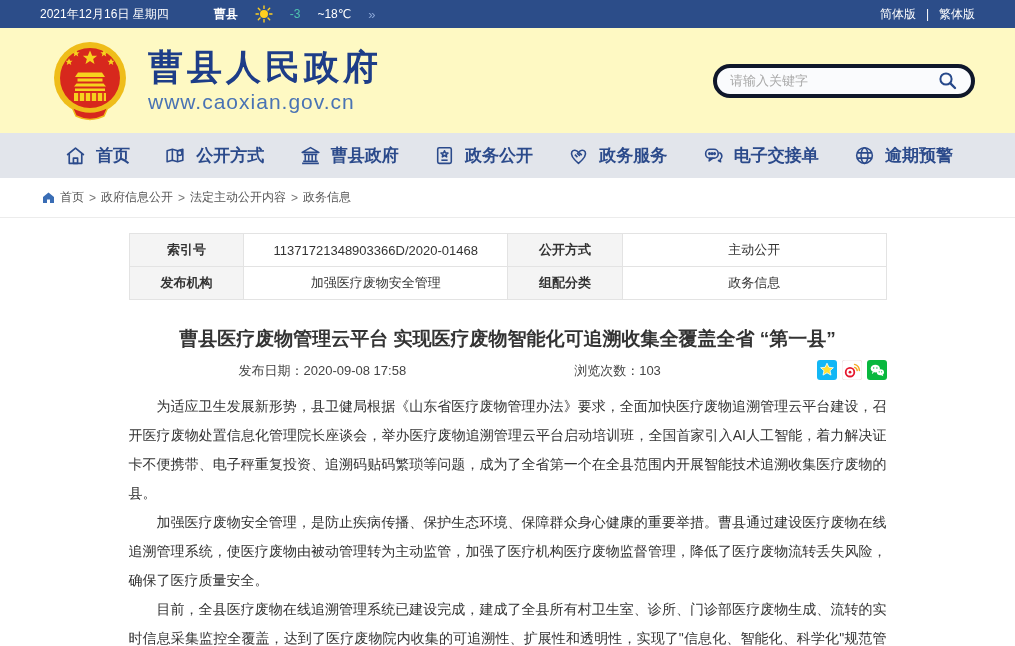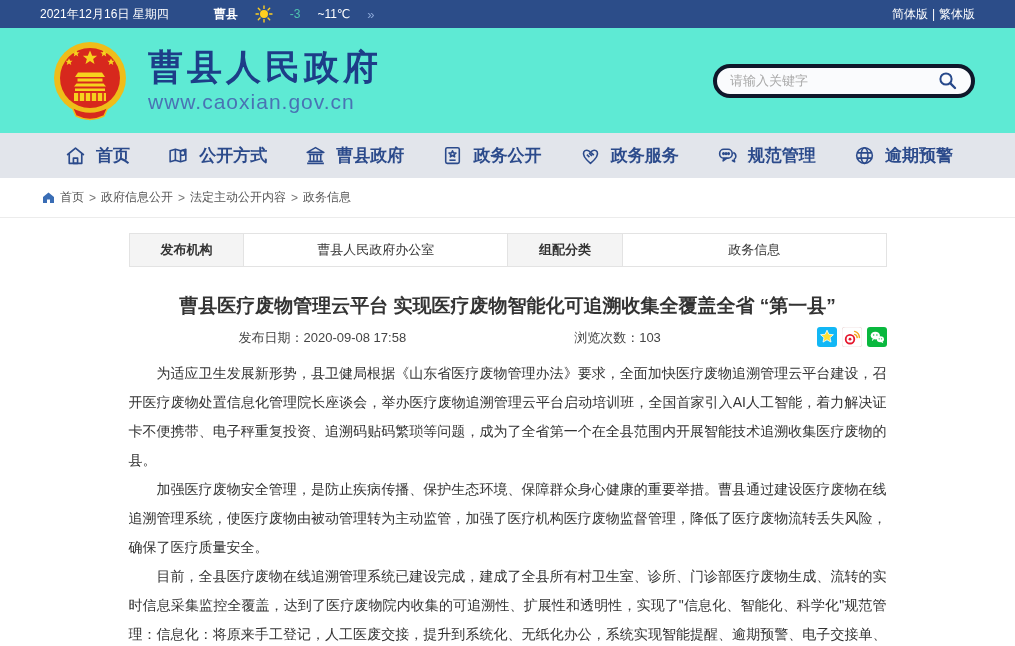--- a/index.html
+++ b/index.html
@@ -10,25 +10,25 @@
   
   .topbar { height:28px; background:#2c4d89; color:#fff; font-size:12px;
     display:flex; align-items:center; justify-content:space-between; padding:0 40px; }
   .topbar-left { display:flex; align-items:center; gap:17px; }
   .topbar-left .date { margin-right:28px; }
   .topbar-left .city { font-weight:bold; }
   .sun-icon { display:inline-flex; width:18px; height:18px; }
   .temp-low { color:#4fc3b0; }
   .temp-high { color:#fff; }
   .more-arrow { color:#8aa6d6; font-size:13px; cursor:pointer; }
-  .topbar-right { display:flex; align-items:center; gap:4px; }
+  .topbar-right { display:flex; align-items:center; gap:10px; }
   .topbar-right a { color:#fff; text-decoration:none; cursor:pointer; }
 
   
-  .header { height:105px; background:#5eead4; display:flex; align-items:center;
+  .header { height:105px; background:#fef9c3; display:flex; align-items:center;
     justify-content:space-between; padding:0 40px 0 46px; }
   .logo-area { display:flex; align-items:center; gap:14px; }
   .emblem { width:88px; height:88px; flex:none; }
   .site-name { font-size:35px; font-weight:bold; color:#1d3d88; letter-spacing:4px; line-height:1.15; }
   .site-url { font-size:21px; color:#4973b4; letter-spacing:1px; margin-top:2px; }
   .search-box { width:262px; height:34px; border:4px solid #0f172a; border-radius:17px;
     background:#fafbfd; display:flex; align-items:center; padding:0 13px; }
   .search-box input { flex:1; border:none; outline:none; background:transparent;
     font-size:13px; color:#333; font-family:inherit; }
   .search-box input::placeholder { color:#a9a9a9; }
@@ -85,21 +85,21 @@
             <line x1="1" y1="9" x2="3.4" y2="9"></line>
               <line x1="14.6" y1="9" x2="17" y2="9"></line>
             <line x1="3.3" y1="3.3" x2="5" y2="5"></line>
               <line x1="13" y1="13" x2="14.7" y2="14.7"></line>
             <line x1="3.3" y1="14.7" x2="5" y2="13"></line>
               <line x1="13" y1="5" x2="14.7" y2="3.3"></line>
           </g>
         </svg>
       </span>
       <span class="temp-low">-3</span>
-      <span class="temp-high">~11℃</span>
+      <span class="temp-high">~18℃</span>
       <span class="more-arrow">»</span>
     </div>
     <div class="topbar-right">
       <a>简体版</a>
       <span class="ver-sep">|</span>
       <a>繁体版</a>
     </div>
   </div>
 
   <div class="header">
@@ -194,21 +194,21 @@
       <span class="nav-icon">
         <svg width="23" height="23" viewBox="0 0 22 22" fill="none" stroke="#2b4a8b" stroke-width="1.5" stroke-linejoin="round">
           <rect x="3.5" y="5" width="12" height="8.5" rx="4"></rect>
           <path d="M7.5 13.5 L6.8 16.2 L10.5 13.5"></path>
           <circle cx="7.2" cy="9.2" r="0.7" fill="#2b4a8b"></circle>
             <circle cx="9.6" cy="9.2" r="0.7" fill="#2b4a8b"></circle>
             <circle cx="12" cy="9.2" r="0.7" fill="#2b4a8b"></circle>
           <path d="M16.5 8.2 C18 8.8 19 10.2 19 11.8 C19 13 18.4 14.1 17.4 14.8 L17.8 17 L15.2 15.6"></path>
         </svg>
       </span>
-      <span>规范管理</span>
+      <span>电子交接单</span>
     </div>
     <div class="nav-item">
       <span class="nav-icon">
         <svg width="23" height="23" viewBox="0 0 22 22" fill="none" stroke="#2b4a8b" stroke-width="1.5">
           <circle cx="11" cy="11" r="7.5"></circle>
           <ellipse cx="11" cy="11" rx="3.3" ry="7.5"></ellipse>
           <path d="M3.8 8.5 H18.2 M3.8 13.5 H18.2"></path>
         </svg>
       </span>
       <span>逾期预警</span>
@@ -227,23 +227,29 @@
     <span class="bc-sep">&gt;</span>
     <a>法定主动公开内容</a>
     <span class="bc-sep">&gt;</span>
     <a>政务信息</a>
   </div>
 
   <div class="content">
 
     <table class="info">
       <tbody>
+          <tr>
+        <td class="cell-label">索引号</td>
+        <td class="cell-value">11371721348903366D/2020-01468</td>
+        <td class="cell-label">公开方式</td>
+        <td class="cell-value">主动公开</td>
+      </tr>
       <tr>
         <td class="cell-label">发布机构</td>
-        <td class="cell-value">曹县人民政府办公室</td>
+        <td class="cell-value">加强医疗废物安全管理</td>
         <td class="cell-label">组配分类</td>
         <td class="cell-value">政务信息</td>
       </tr>
     </tbody>
       </table>
 
     <h1 class="article-title">曹县医疗废物管理云平台 实现医疗废物智能化可追溯收集全覆盖全省 “第一县”</h1>
 
     <div class="article-meta">
       <span class="meta-date"><span>发布日期：</span><span>2020-09-08 17:58</span></span>

